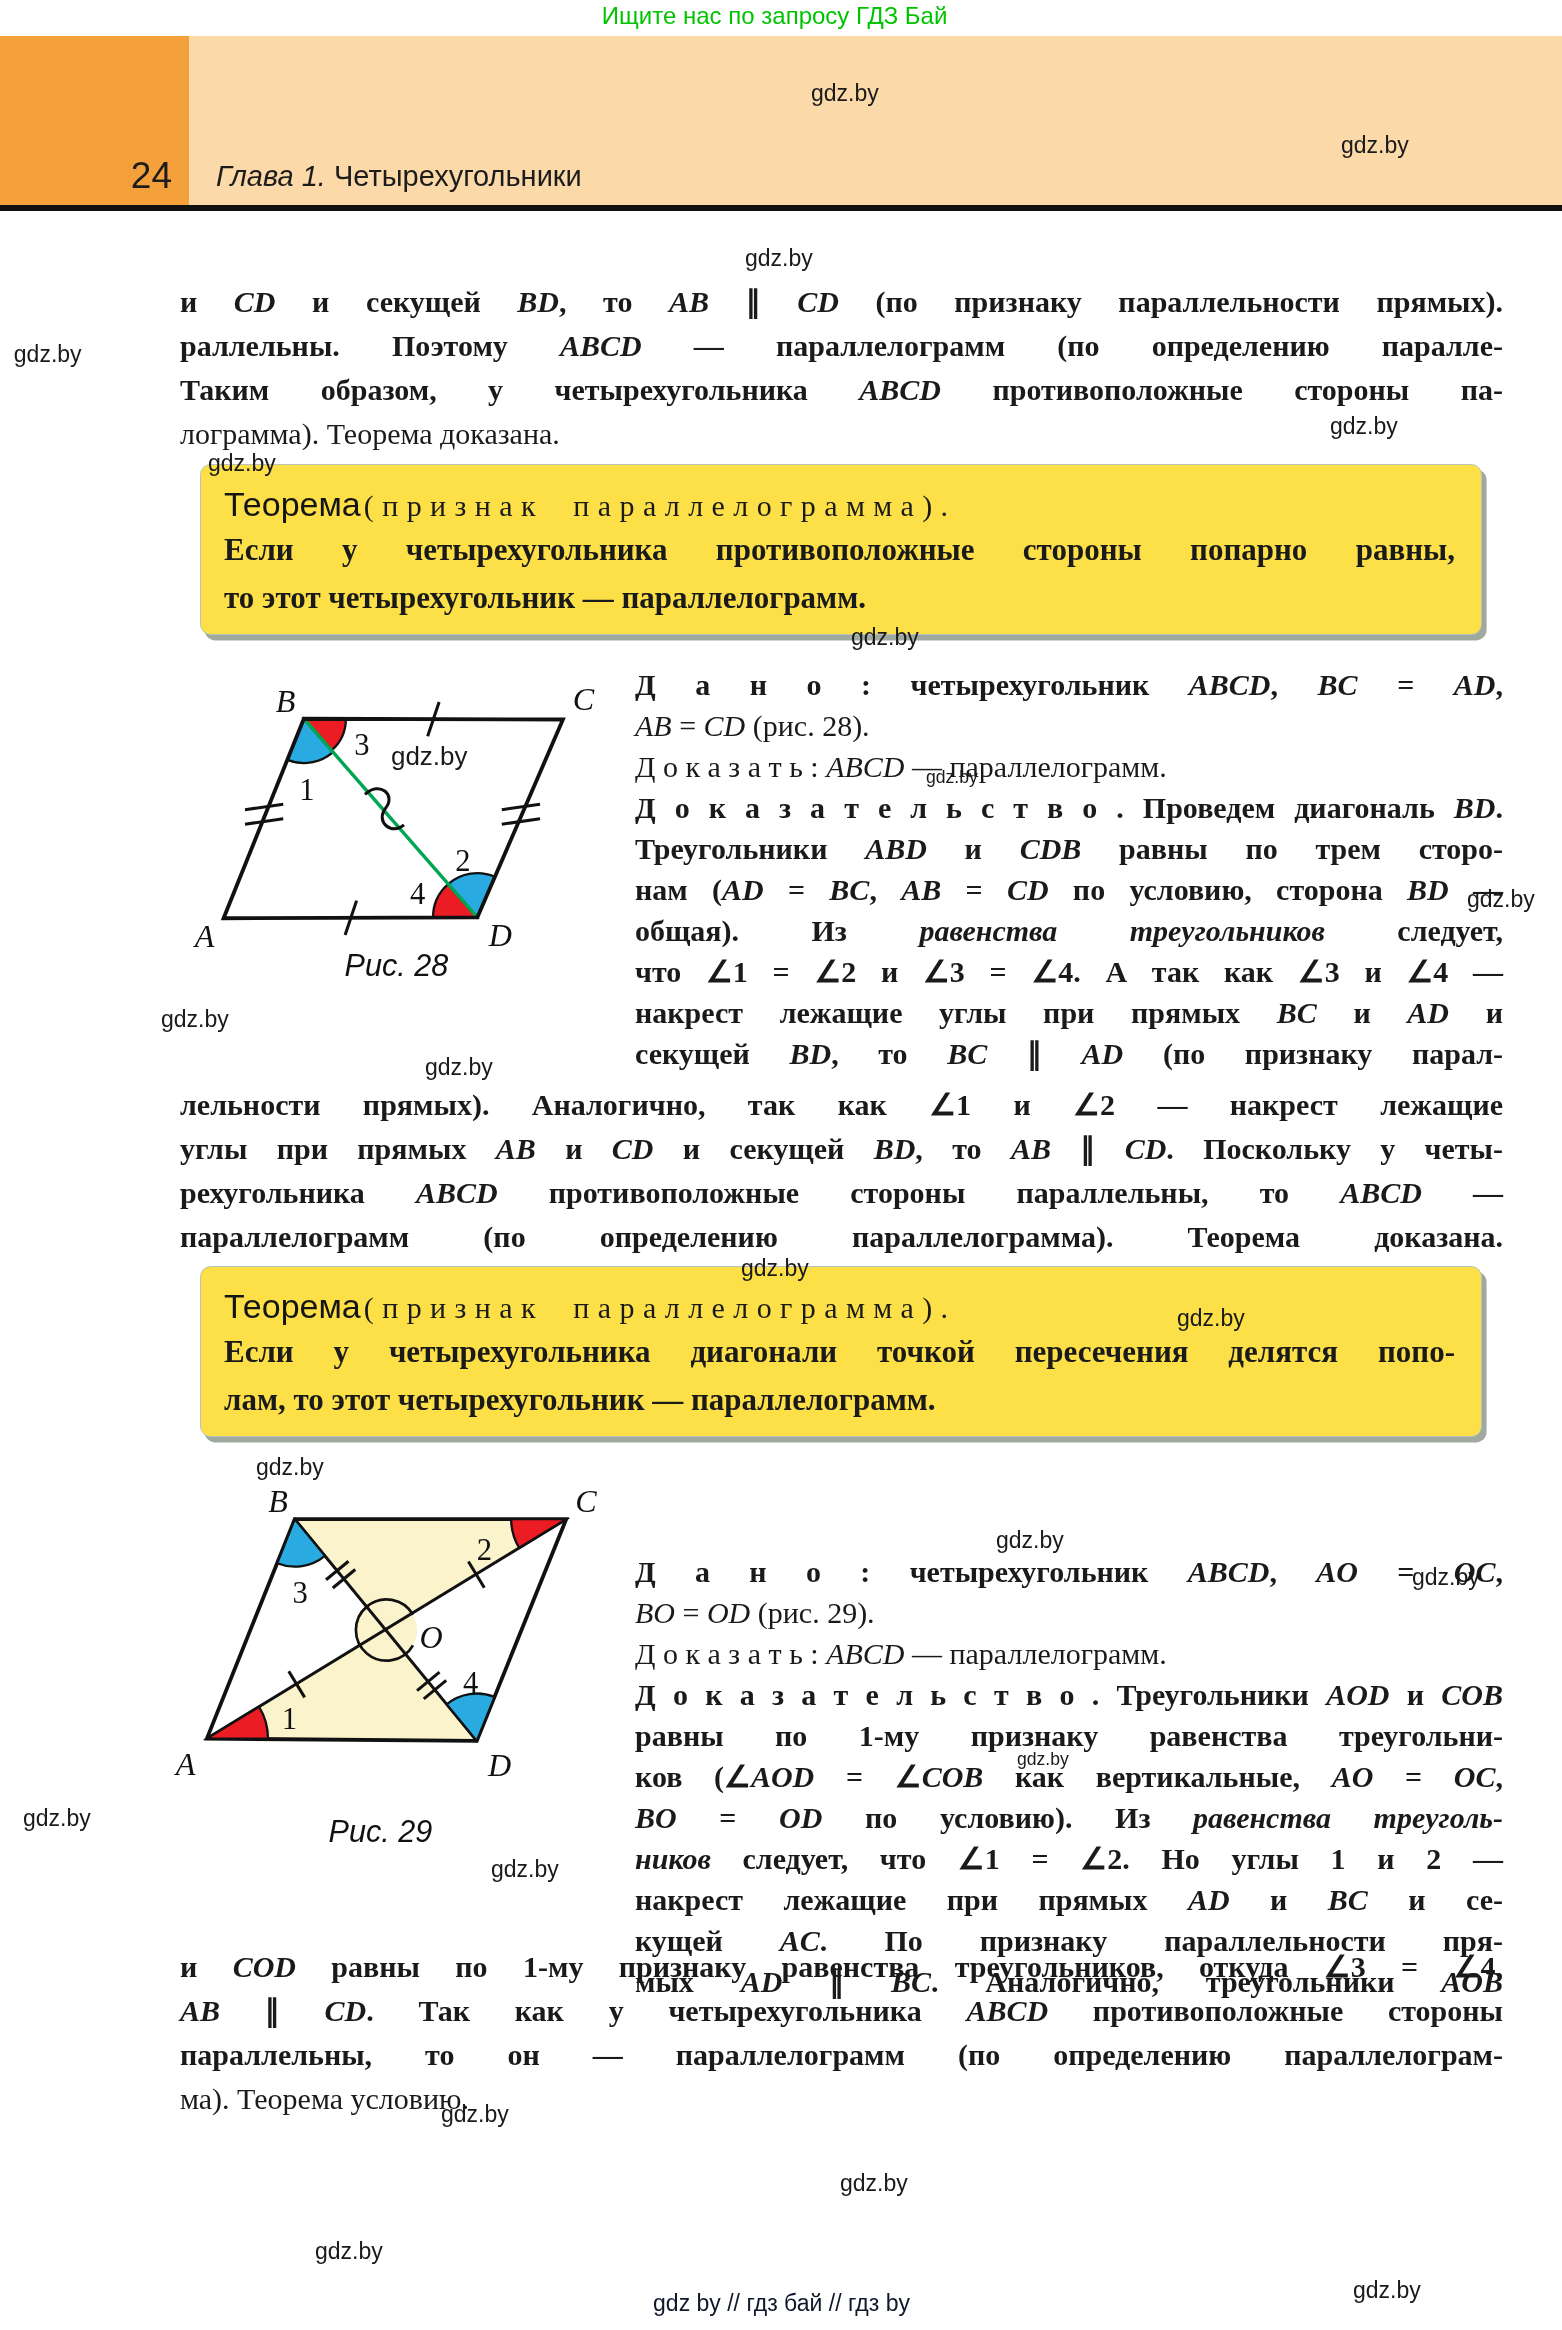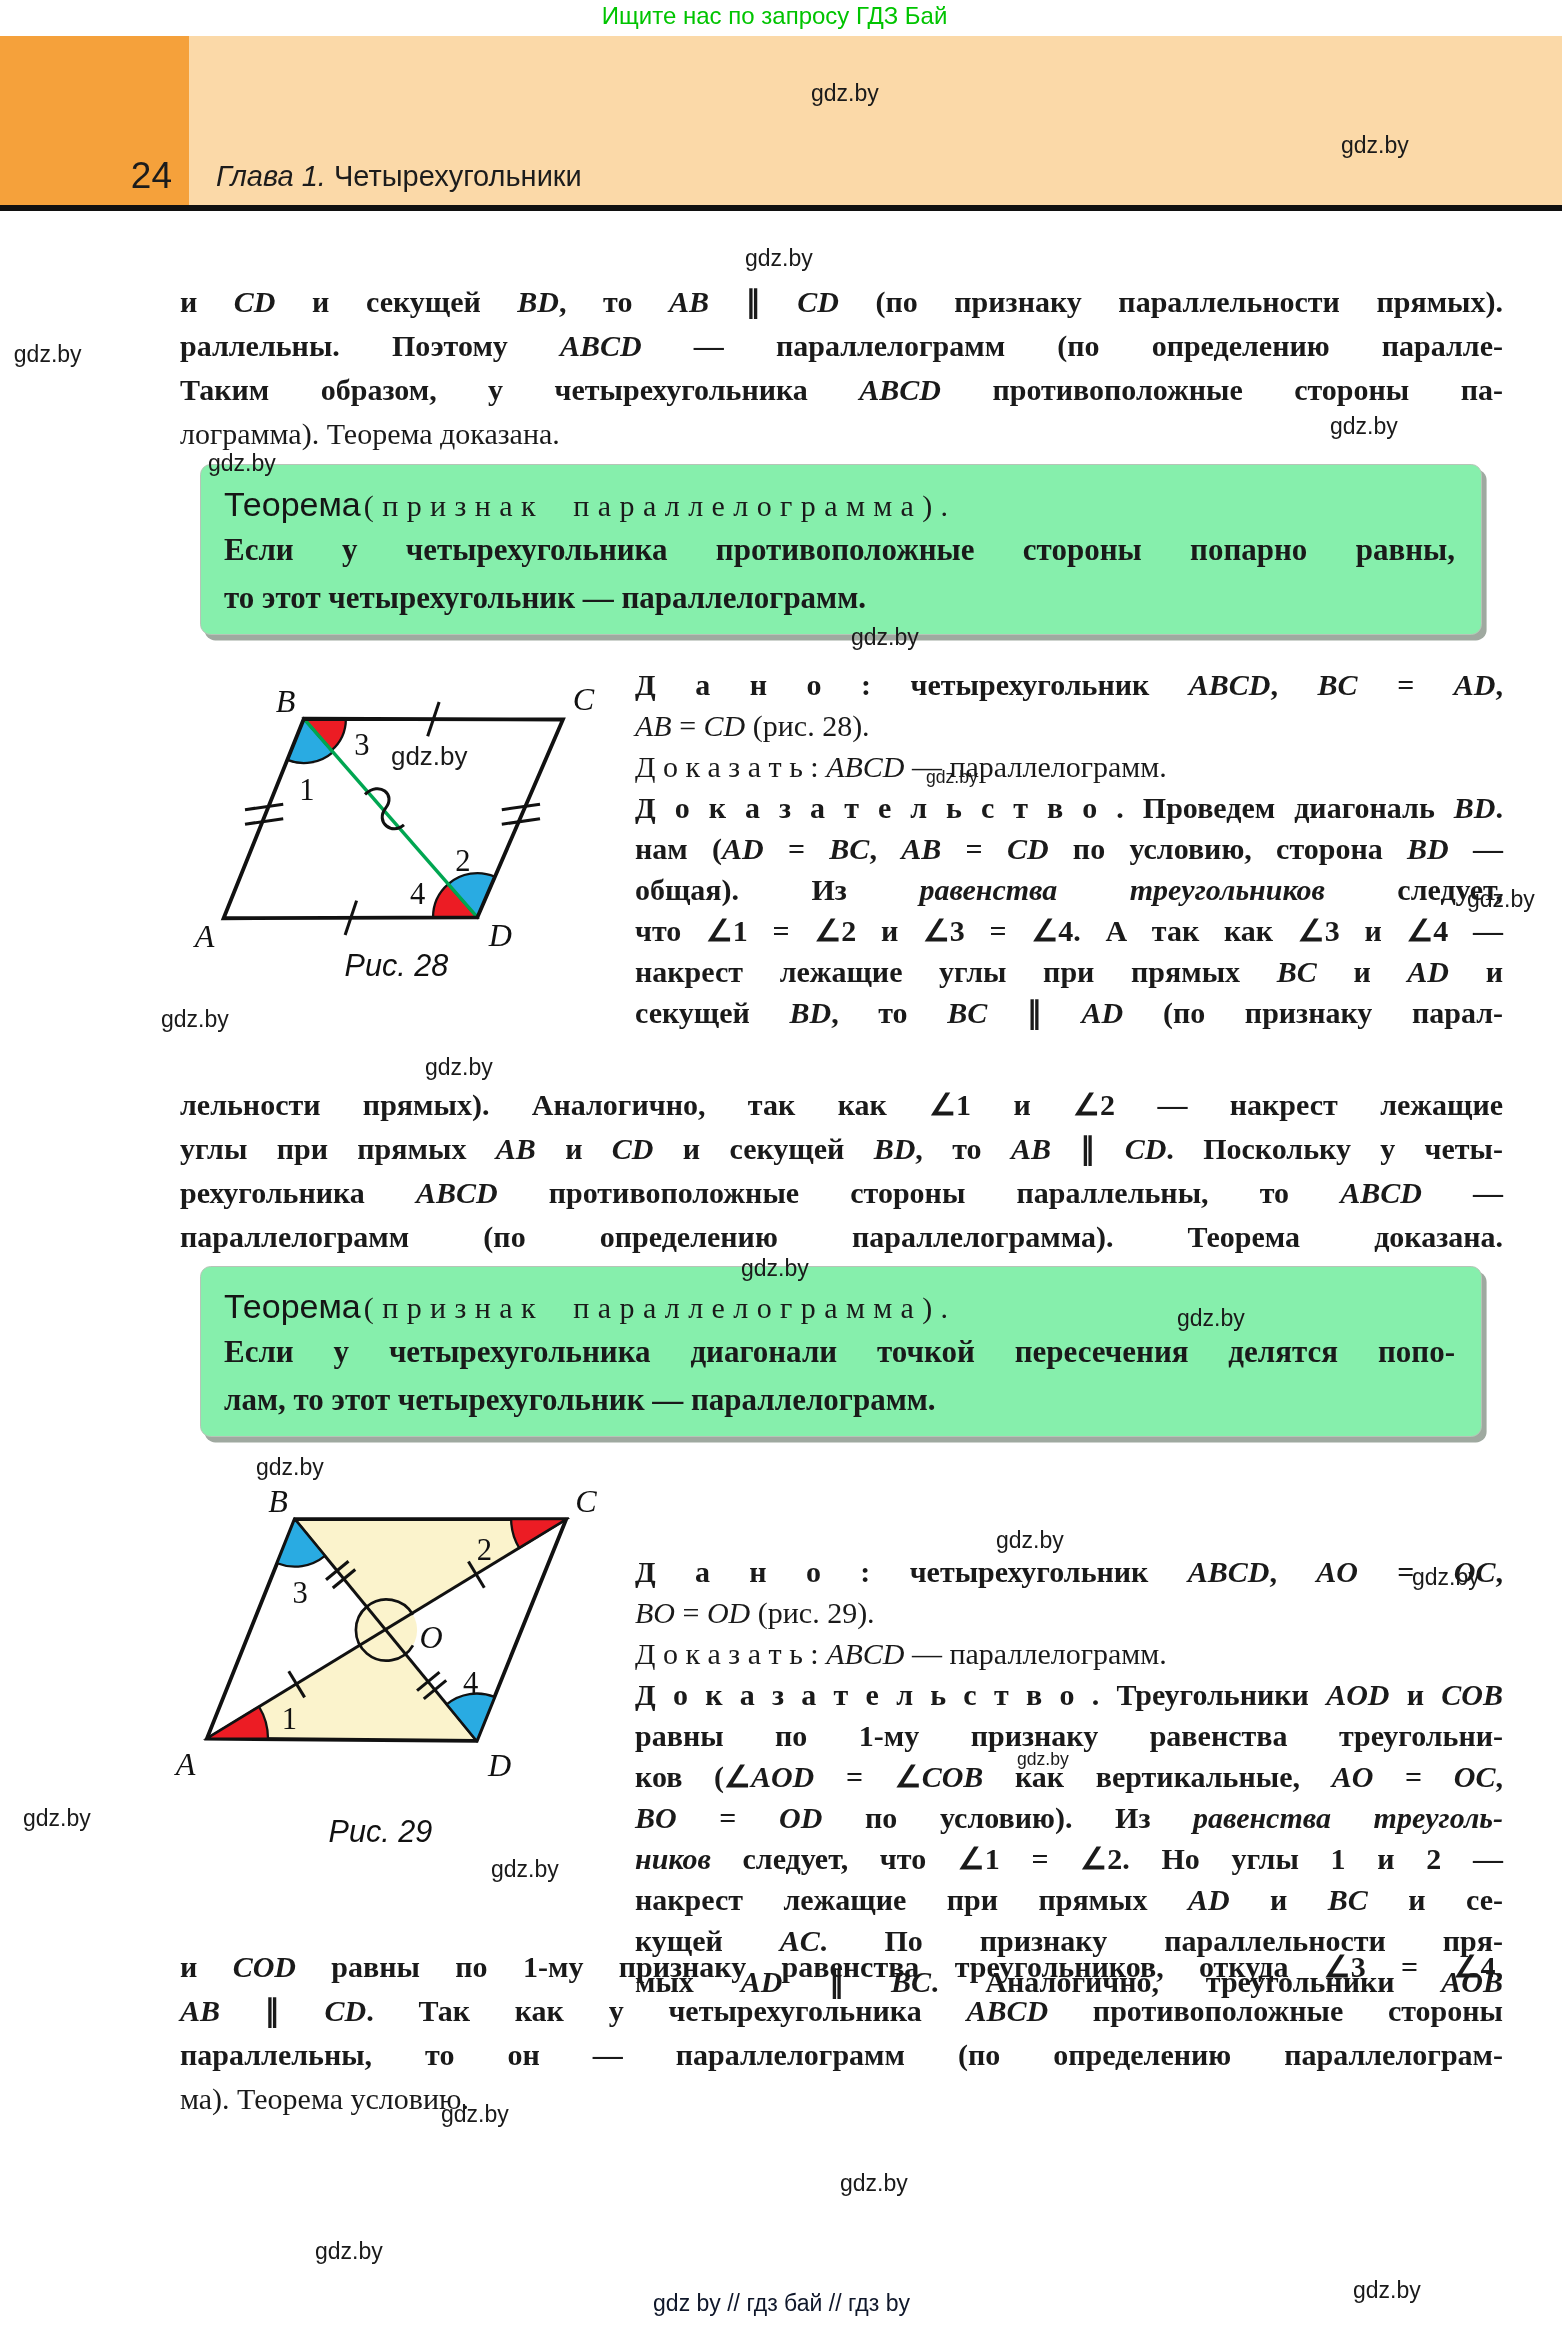--- a/index.html
+++ b/index.html
@@ -39,21 +39,21 @@
   .tblock .ln{white-space:normal;}
   .wide{left:180px;width:1323px;}
   .col{left:635px;width:868px;}
   .wide .ln{height:44px;line-height:44px;}
   .col .ln{height:41px;line-height:41px;}
   .jl{text-align:justify;text-align-last:justify;font-weight:bold;}
   .ll{text-align:left;}
   
   .theorem-box{
     position:absolute;left:200px;width:1282px;height:171px;box-sizing:border-box;
-    background:#86efac;border:1.5px solid #b7c4b7;border-radius:10.7px;
+    background:#fde047;border:1.5px solid #b7c4b7;border-radius:10.7px;
     box-shadow:4.6px 5.4px 0 #9fa9a0;padding:17px 26px 0 23px;
   }
   .th-head{height:44px;line-height:44px;white-space:nowrap;}
   .th-word{font-family:"Liberation Sans",sans-serif;font-size:34px;color:#151515;}
   .th-paren{font-size:30px;letter-spacing:0.28em;word-spacing:0.45em;}
   .th-body{font-size:31px;font-weight:bold;}
   .th-body .ln{height:48px;line-height:48px;}
   
   .fig{position:absolute;}
   .vlab{font-family:"Liberation Serif",serif;font-style:italic;font-size:42px;fill:#111;}
@@ -120,20 +120,21 @@
   <text class="nlab" x="316" y="312" text-anchor="middle">4</text>
   <text class="wmsvg" x="331" y="130" text-anchor="middle">gdz.by</text>
   <text class="cap" x="288" y="405" text-anchor="middle">Рис. 28</text>
 </svg>
 
 <div class="tblock col" style="top:664px;">
     <div class="ln jl">Д а н о :  четырехугольник <i>ABCD</i>, <i>BC</i> = <i>AD</i>,</div>
     <div class="ln ll"><i>AB</i> = <i>CD</i> (рис. 28).</div>
     <div class="ln ll">Д о к а з а т ь :  <i>ABCD</i> — параллелограмм.</div>
     <div class="ln jl">Д о к а з а т е л ь с т в о .  Проведем диагональ <i>BD</i>.</div>
+    <div class="ln jl">Треугольники <i>ABD</i> и <i>CDB</i> равны по трем сторо-</div>
     <div class="ln jl">нам (<i>AD</i> = <i>BC</i>, <i>AB</i> = <i>CD</i> по условию, сторона <i>BD</i> —</div>
     <div class="ln jl">общая). Из <i>равенства треугольников</i> следует,</div>
     <div class="ln jl">что ∠1 = ∠2 и ∠3 = ∠4. А так как ∠3 и ∠4 —</div>
     <div class="ln jl">накрест лежащие углы при прямых <i>BC</i> и <i>AD</i> и</div>
     <div class="ln jl">секущей <i>BD</i>, то <i>BC</i> ∥ <i>AD</i> (по признаку парал-</div>
   </div>
 
 <div class="tblock wide" style="top:1083px;">
     <div class="ln jl">лельности прямых). Аналогично, так как ∠1 и ∠2 — накрест лежащие</div>
     <div class="ln jl">углы при прямых <i>AB</i> и <i>CD</i> и секущей <i>BD</i>, то <i>AB</i> ∥ <i>CD</i>. Поскольку у четы-</div>

